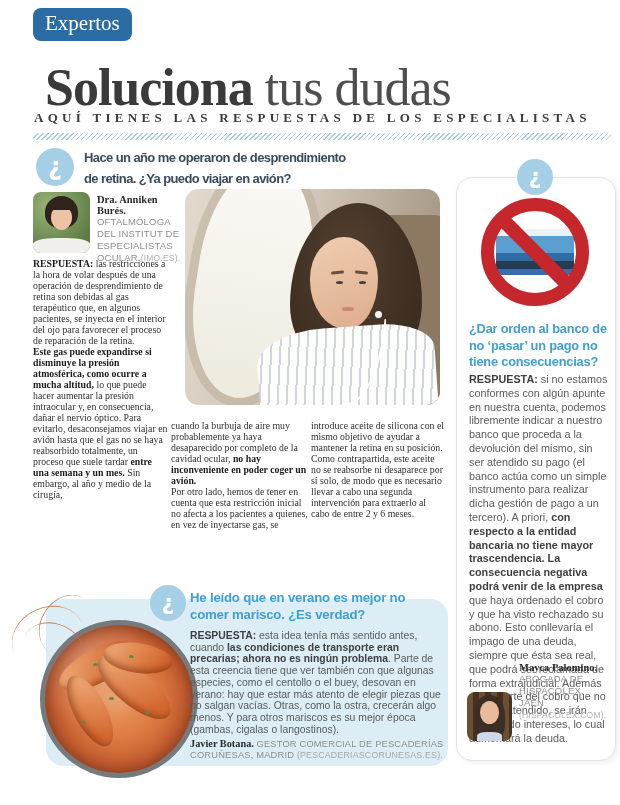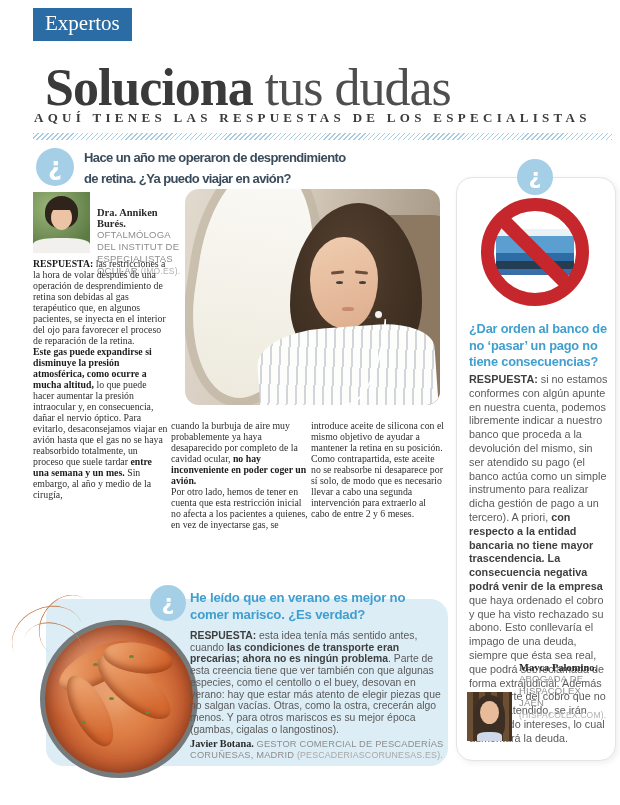--- a/index.html
+++ b/index.html
@@ -1,18 +1,18 @@
 <!DOCTYPE html>
 <html><head>
 <meta charset="utf-8">
 <style>
   html,body{margin:0;padding:0;background:#ffffff;}
   .page{position:relative;width:620px;height:805px;background:#ffffff;overflow:hidden;
         font-family:"Liberation Sans",sans-serif;}
-  .abs{position:absolute;}
+  .abs{position:absolute;border-radius:8px;}
 
   
   .kicker{left:33px;top:8px;background:#2a6ca3;color:#ffffff;
           font-family:"Liberation Serif",serif;font-size:21px;padding:3px 12px 5px 12px;}
   .title{left:30px;top:44px;font-family:"Liberation Serif",serif;color:#3a3a3a;
          font-size:52px;line-height:58px;letter-spacing:-1px;white-space:nowrap;}
   .title .t-bold{font-weight:700;}
   .title .t-light{font-weight:400;color:#4e4e4e;}
   .subtitle{left:34px;top:110px;font-family:"Liberation Serif",serif;font-weight:700;
             font-size:13px;letter-spacing:4.3px;color:#3b3b3b;white-space:nowrap;}
@@ -128,21 +128,21 @@
   <div class="abs q-icon" style="left:36px;top:148px;">¿</div>
   <div class="abs q1-question">Hace un año me operaron de desprendimiento
 de retina. ¿Ya puedo viajar en avión?</div>
 
   <div class="abs photo-doc expert-photo">
     <div class="pd-hair"></div>
     <div class="pd-face"></div>
     <div class="pd-bangs"></div>
     <div class="pd-shirt"></div>
   </div>
-  <div class="abs" style="left:97px;top:207px;width:90px;">
+  <div class="abs" style="left:97px;top:194px;width:90px;">
     <div class="expert-name">Dra. Anniken Burés.</div>
     <div class="expert-role"><span>OFTALMÓLOGA DEL INSTITUT DE ESPECIALISTAS OCULAR </span><span class="expert-site">(IMO.ES).</span></div>
   </div>
 
   <div class="abs photo-plane">
     <div class="pp-window"></div>
     <div class="pp-seat"></div>
     <div class="pp-hair"></div>
     <div class="pp-face"></div>
     <div class="pp-brow" style="right:96px;top:82px;transform:rotate(-6deg);"></div>

